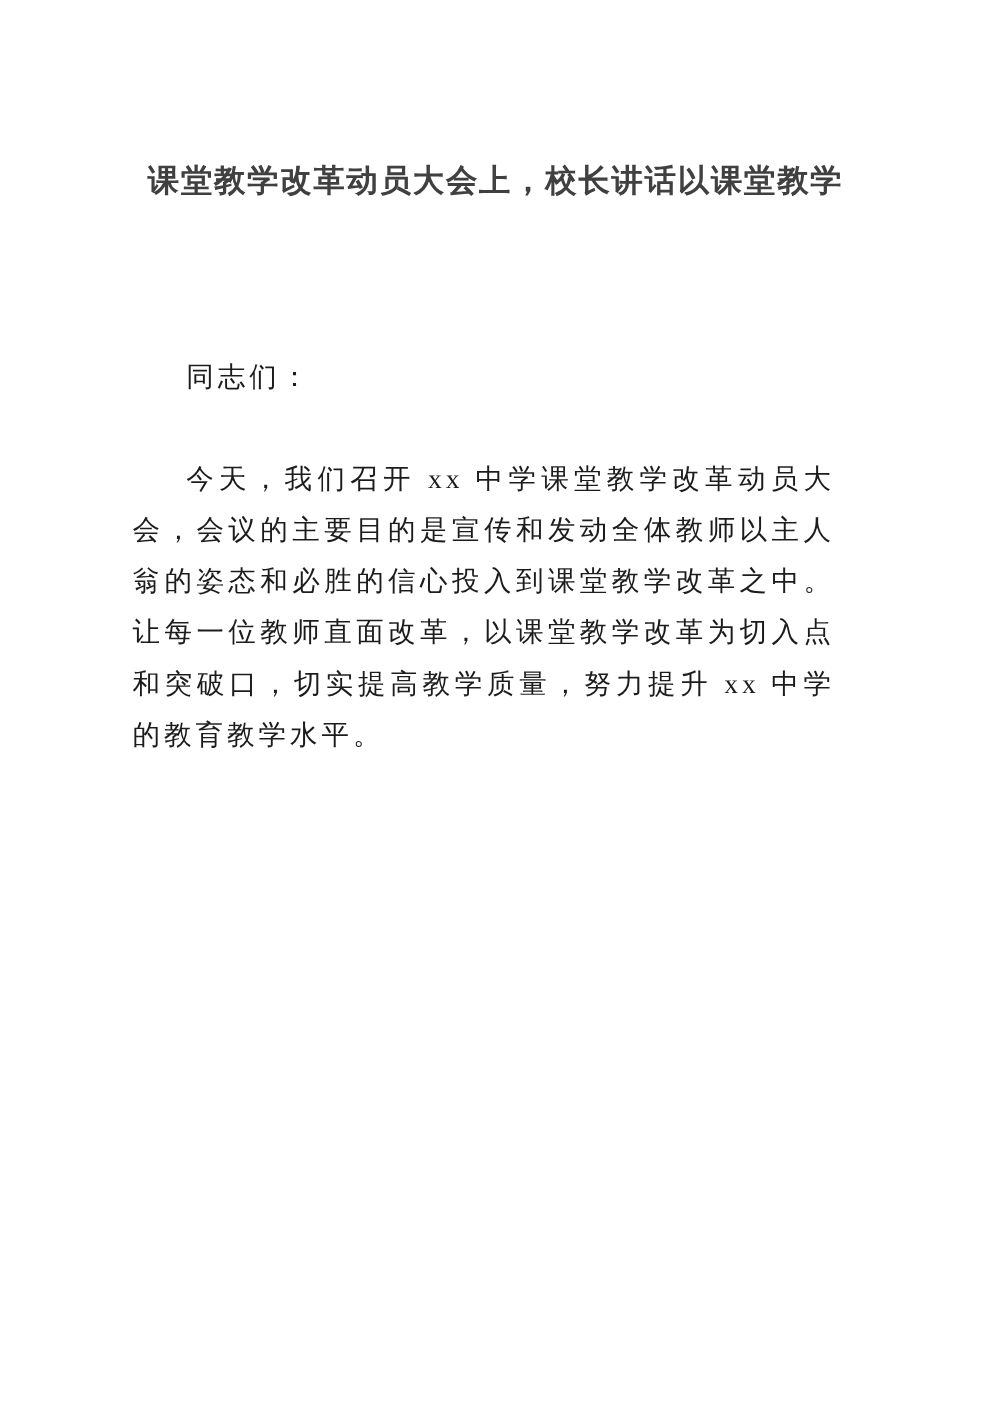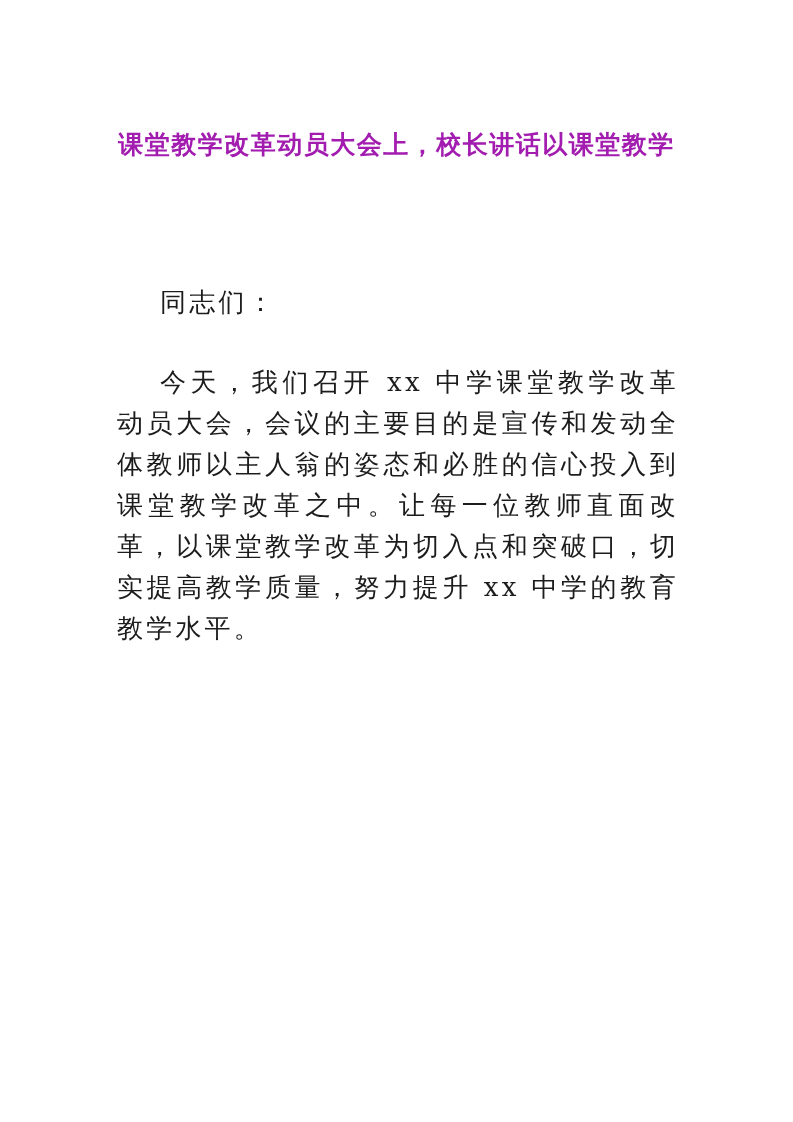--- a/index.html
+++ b/index.html
@@ -25,36 +25,36 @@
     .title {
       position: absolute;
       left: 100px;
       width: 593px;
       top: 121px;
       text-align: center;
       font-size: 25px;
       line-height: 47px;
       font-weight: bold;
       letter-spacing: 1.5px;
-      color: #a21caf;
+      color: #404040;
       margin: 0;
     }
     .body-text {
       position: absolute;
-      left: 117px;
+      left: 106px;
       width: 562px;
-      font-size: 26px;
+      font-size: 22px;
       line-height: 41px;
       letter-spacing: 3.2px;
       text-align: justify;
       color: #1c1c1c;
       margin: 0;
     }
     .p-greeting { top: 282px; text-indent: 43px; }
-    .p1 { top: 362px; text-indent: 43px; }
+    .p1 { top: 362px; text-indent: 43px; font-family: Liberation Serif, serif; }
     .p2 { top: 618px; text-indent: 120px; }
     .p3 { top: 991px; text-indent: 43px; }
   </style>
 </head>
 <body>
 
 <div class="page">
   <h1 class="title">
     <div>课堂教学改革动员大会上，校长讲话以课堂教学</div>
   </h1>

